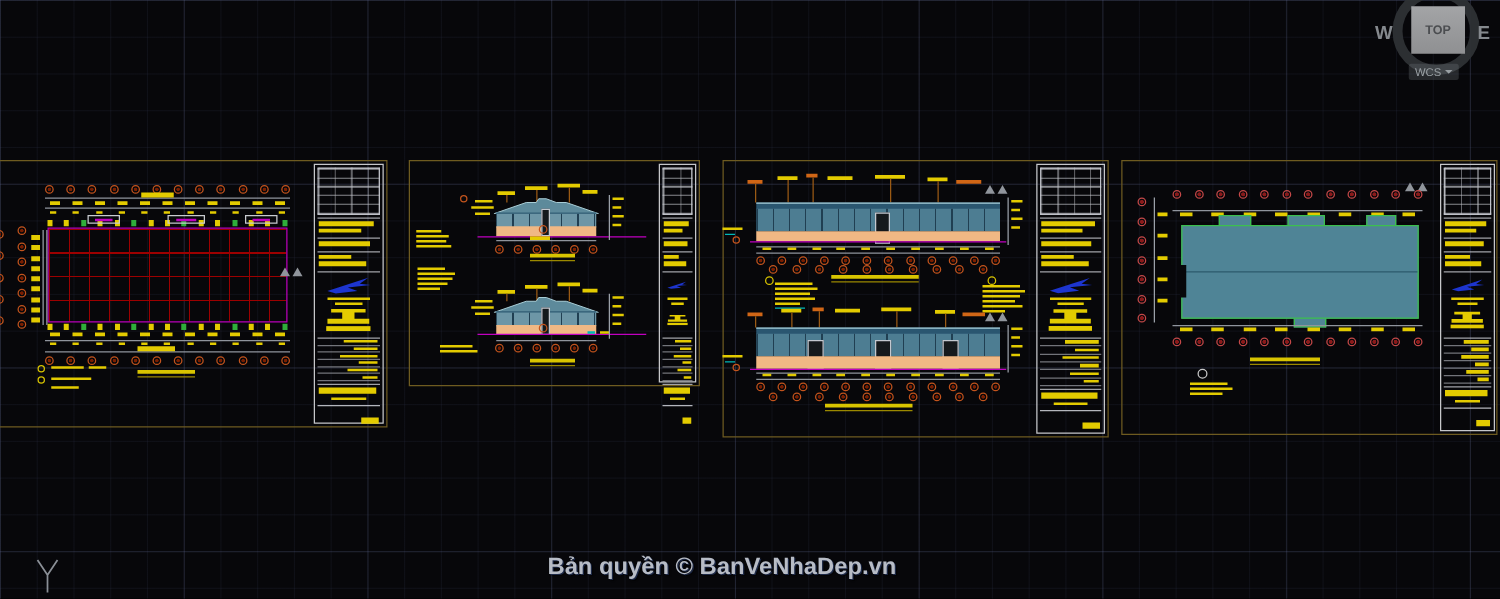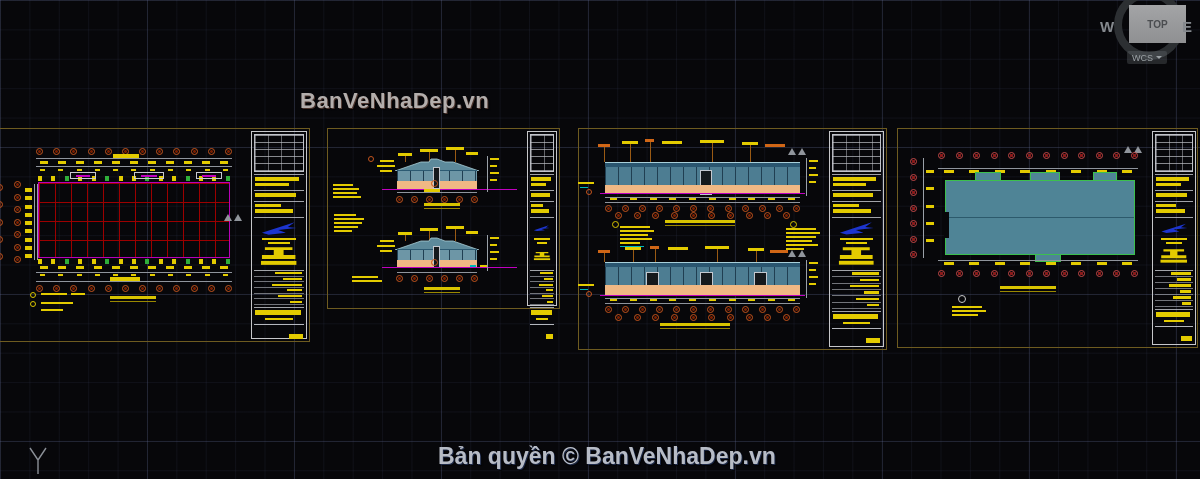--- a/index.html
+++ b/index.html
@@ -65,25 +65,25 @@
   .tb-small>div:nth-child(2)::after{width:38%}
   .tb-small>div:nth-child(3)::after{width:60%}
   .tb-small>div:nth-child(4)::after{width:30%}
   .tb-small>div:nth-child(5)::after{width:48%}
   .tb-small>div:nth-child(6)::after{width:25%}
   .tb-bot{border-top:1px solid rgba(200,202,208,.9);padding:2px 1px 1px;min-height:12px;display:flex;align-items:flex-end;justify-content:flex-end;flex:none}
   
   .wm{position:absolute;font-weight:bold;white-space:nowrap}
   #wm-top{left:300px;top:88px;font-size:22px;letter-spacing:.5px;color:#b3aeac;
     text-shadow:1px 1px 0 #4a332c,2px 2px 1px rgba(0,0,0,.55)}
-  #wm-bottom{left:438px;top:443px;font-size:23px;color:#b7bcc6;
+  #wm-bottom{left:438px;top:443px;font-size:19px;color:#b7bcc6;
     text-shadow:1px 1px 0 #1c2846,2px 2px 1px rgba(0,0,0,.6)}
   
   #vc-ring{position:absolute;left:1114px;top:-10px;width:70px;height:70px;border:8px solid #2e3135;border-radius:50%;box-sizing:border-box;opacity:.95}
-  #vc-face{position:absolute;left:1129px;top:5px;width:57px;height:38px;background:linear-gradient(#a3a4a6,#8f9092);display:flex;align-items:center;justify-content:center;color:#4b4d50;font-weight:bold;font-size:10px}
+  #vc-face{position:absolute;left:1129px;top:5px;width:43px;height:38px;background:linear-gradient(#a3a4a6,#8f9092);display:flex;align-items:center;justify-content:center;color:#4b4d50;font-weight:bold;font-size:10px}
   .vc-dir{position:absolute;color:#85898e;font-weight:bold;font-size:15px}
   #wcs-btn{position:absolute;left:1127px;top:51px;width:40px;height:13px;background:rgba(120,124,130,.28);border-radius:2px;
     color:#9aa0a4;font-size:9px;display:flex;align-items:center;justify-content:center;gap:3px}
   #wcs-btn b{font-weight:normal}
   #wcs-btn i{border-left:3px solid transparent;border-right:3px solid transparent;border-top:3px solid #9aa0a4;display:block}
   #brand{position:absolute;left:1070px;top:20px;width:130px;height:60px}
   #brand .pre{position:absolute;left:10px;top:10px;font-size:8.5px;font-weight:bold;color:#2fae8c;
     text-shadow:-1px 0 0 #fff,1px 0 0 #fff,0 -1px 0 #fff,0 1px 0 #fff}
   #brand .w1{position:absolute;left:4px;top:16px;font-size:27px;font-weight:bold;color:#2db392;letter-spacing:-1px;
     text-shadow:-2px 0 0 #fff,2px 0 0 #fff,0 -2px 0 #fff,0 2px 0 #fff,2px 2px 0 #fff,-2px 2px 0 #fff}
@@ -794,21 +794,20 @@
     </div>
 
   <div class="dt" style="left:1000px;top:286px;width:56px"></div>
   <div class="circ w" style="left:958px;top:295px;width:8px;height:8px"></div>
   <div class="nset" style="left:952px;top:306px;width:36px">
     <span class="lb" style="width:30px;height:2px"></span>
       <span class="lb" style="width:34px;height:2px"></span>
       <span class="lb" style="width:26px;height:2px"></span>
   </div>
 
-  <div class="wm" id="wm-top">BanVeNhaDep.vn</div>
   <div class="wm" id="wm-bottom">Bản quyền © BanVeNhaDep.vn</div>
 
   <div id="vc-ring"></div>
   <span class="vc-dir" style="left:1100px;top:18px">W</span>
   <div id="vc-face">TOP</div>
   <span class="vc-dir" style="left:1182px;top:18px">E</span>
   <div id="wcs-btn">
       <b>WCS</b>
       <i></i>
     </div>

